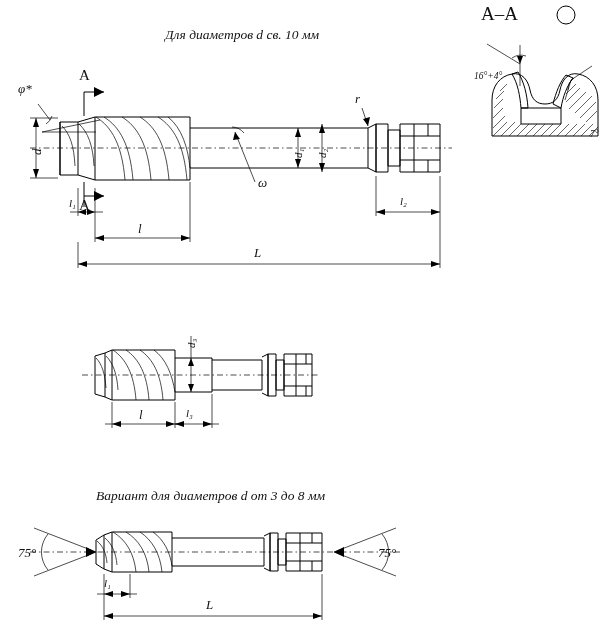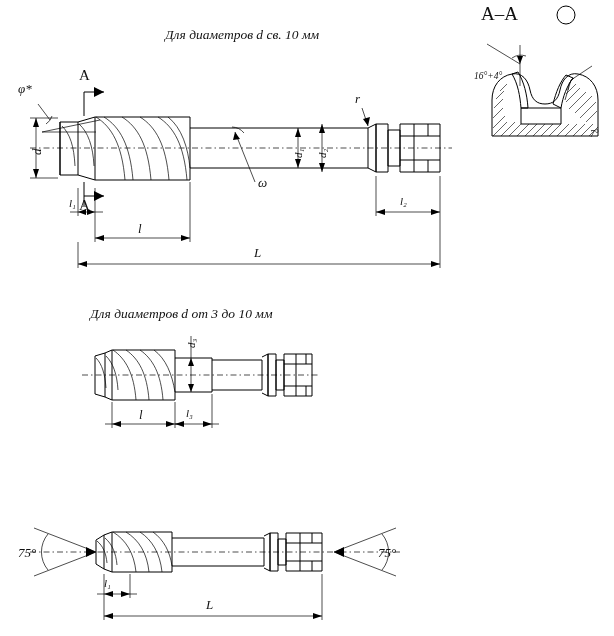--- a/index.html
+++ b/index.html
@@ -304,23 +304,23 @@
   <div class="lbl vert" style="left:30px; top:155px; transform: rotate(-90deg);">d</div>
   <div class="lbl vert small" style="left:293px; top:158px; transform: rotate(-90deg);">d₁</div>
   <div class="lbl vert small" style="left:317px; top:158px; transform: rotate(-90deg);">d₂</div>
   <div class="lbl" style="left:355px; top:92px;">r</div>
   <div class="lbl" style="left:258px; top:176px;">ω</div>
   <div class="lbl small" style="left:69px; top:198px;">l₁</div>
   <div class="lbl" style="left:138px; top:222px;">l</div>
   <div class="lbl small" style="left:400px; top:196px;">l₂</div>
   <div class="lbl" style="left:254px; top:246px;">L</div>
 
-  <div class="title" style="left:90px; top:306px;">Для  диаметров d от 3 до 10 мм</div>
   <div class="lbl vert small" style="left:186px; top:348px; transform: rotate(-90deg);">d₃</div>
   <div class="lbl" style="left:139px; top:408px;">l</div>
   <div class="lbl small" style="left:186px; top:408px;text-align:right;">l₃</div>
 
+  <div class="title" style="left:96px; top:488px;">Вариант для диаметров d от 3 до 8 мм</div>
   <div class="lbl" style="left:18px; top:546px;">75°</div>
   <div class="lbl" style="left:378px; top:546px;">75°</div>
   <div class="lbl small" style="left:104px; top:578px;">l₁</div>
   <div class="lbl" style="left:206px; top:598px;">L</div>
 
 </div>
 
 </body></html>

